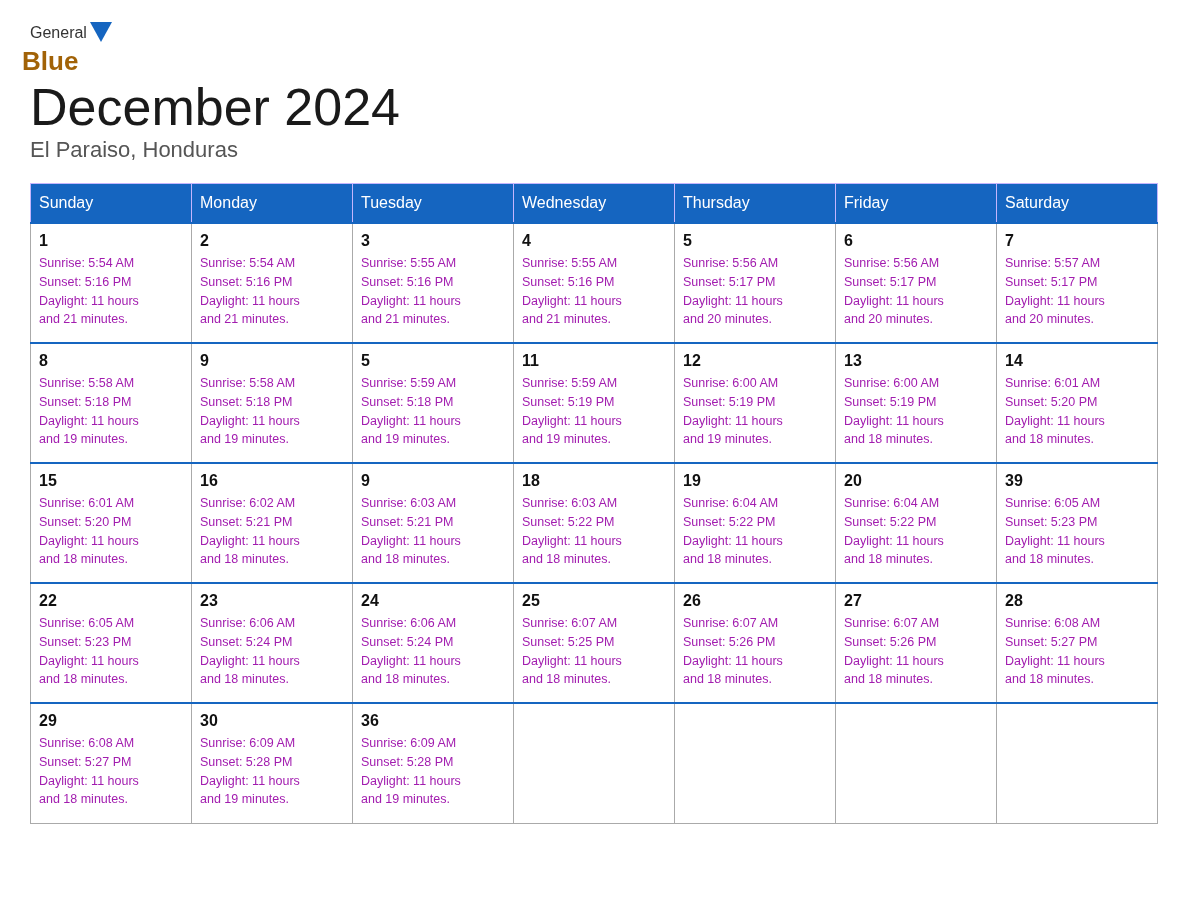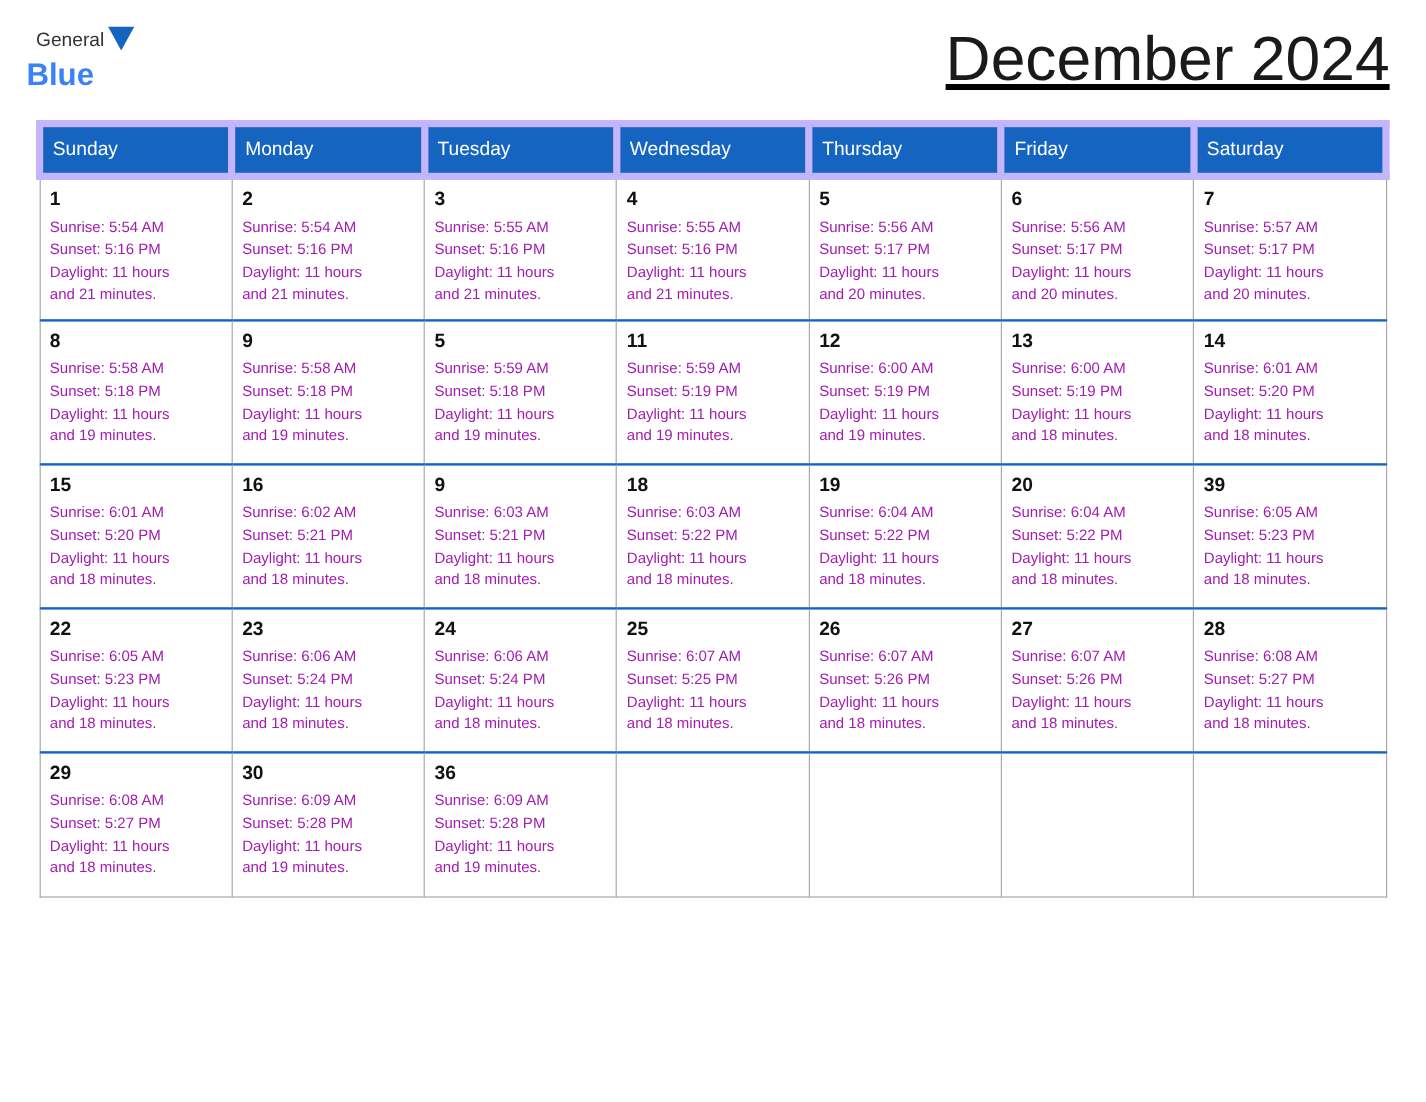--- a/index.html
+++ b/index.html
@@ -8,40 +8,40 @@
       background: #fff;
       width: 1188px;
       min-height: 918px;
       padding: 20px 30px;
     }
     .header {
       display: flex;
       justify-content: space-between;
       align-items: flex-start;
       margin-bottom: 20px;
+      flex-direction: column;
     }
     .logo {
       display: flex;
       flex-direction: column;
       align-items: flex-start;
     }
     .logo-general { color: #333; }
     .logo-blue {
-      color: #3b82f6;
+      color: #a16207;
       font-size: 26px;
       font-weight: bold;
       margin-left: -8px;
     }
     .logo-line {
       display: flex;
       align-items: center;
     }
     .title-block {
       text-align: left;
-      text-decoration: underline;
     }
     .title-block h1 {
       font-size: 52px;
       font-weight: normal;
       color: #1a1a1a;
     }
     .title-block h2 {
       font-size: 22px;
       font-weight: normal;
       color: #555;
@@ -51,21 +51,21 @@
       border-collapse: collapse;
       table-layout: fixed;
     }
     thead tr th {
       background-color: #1565c0;
       color: #fff;
       padding: 10px 8px;
       text-align: left;
       font-size: 16px;
       font-weight: normal;
-      border: 6px solid #c4b5fd;
+      border: 1px solid #c4b5fd;
     }
     tbody tr td {
       border: 1px solid #aaa;
       border-top: 2px solid #1565c0;
       padding: 8px;
       vertical-align: top;
       font-size: 13px;
       color: #333;
       height: 120px;
     }
@@ -96,20 +96,21 @@
           <polygon points="0,0 22,0 11,20" fill="#1565c0"></polygon>
         </svg>
       </div>
     </div>
     <div>
       <span class="logo-blue">Blue</span>
     </div>
   </div>
   <div class="title-block">
     <h1>December 2024</h1>
+    <h2>El Paraiso, Honduras</h2>
   </div>
 </div>
 
 <table>
   <thead>
     <tr>
       <th>Sunday</th>
       <th>Monday</th>
       <th>Tuesday</th>
       <th>Wednesday</th>

